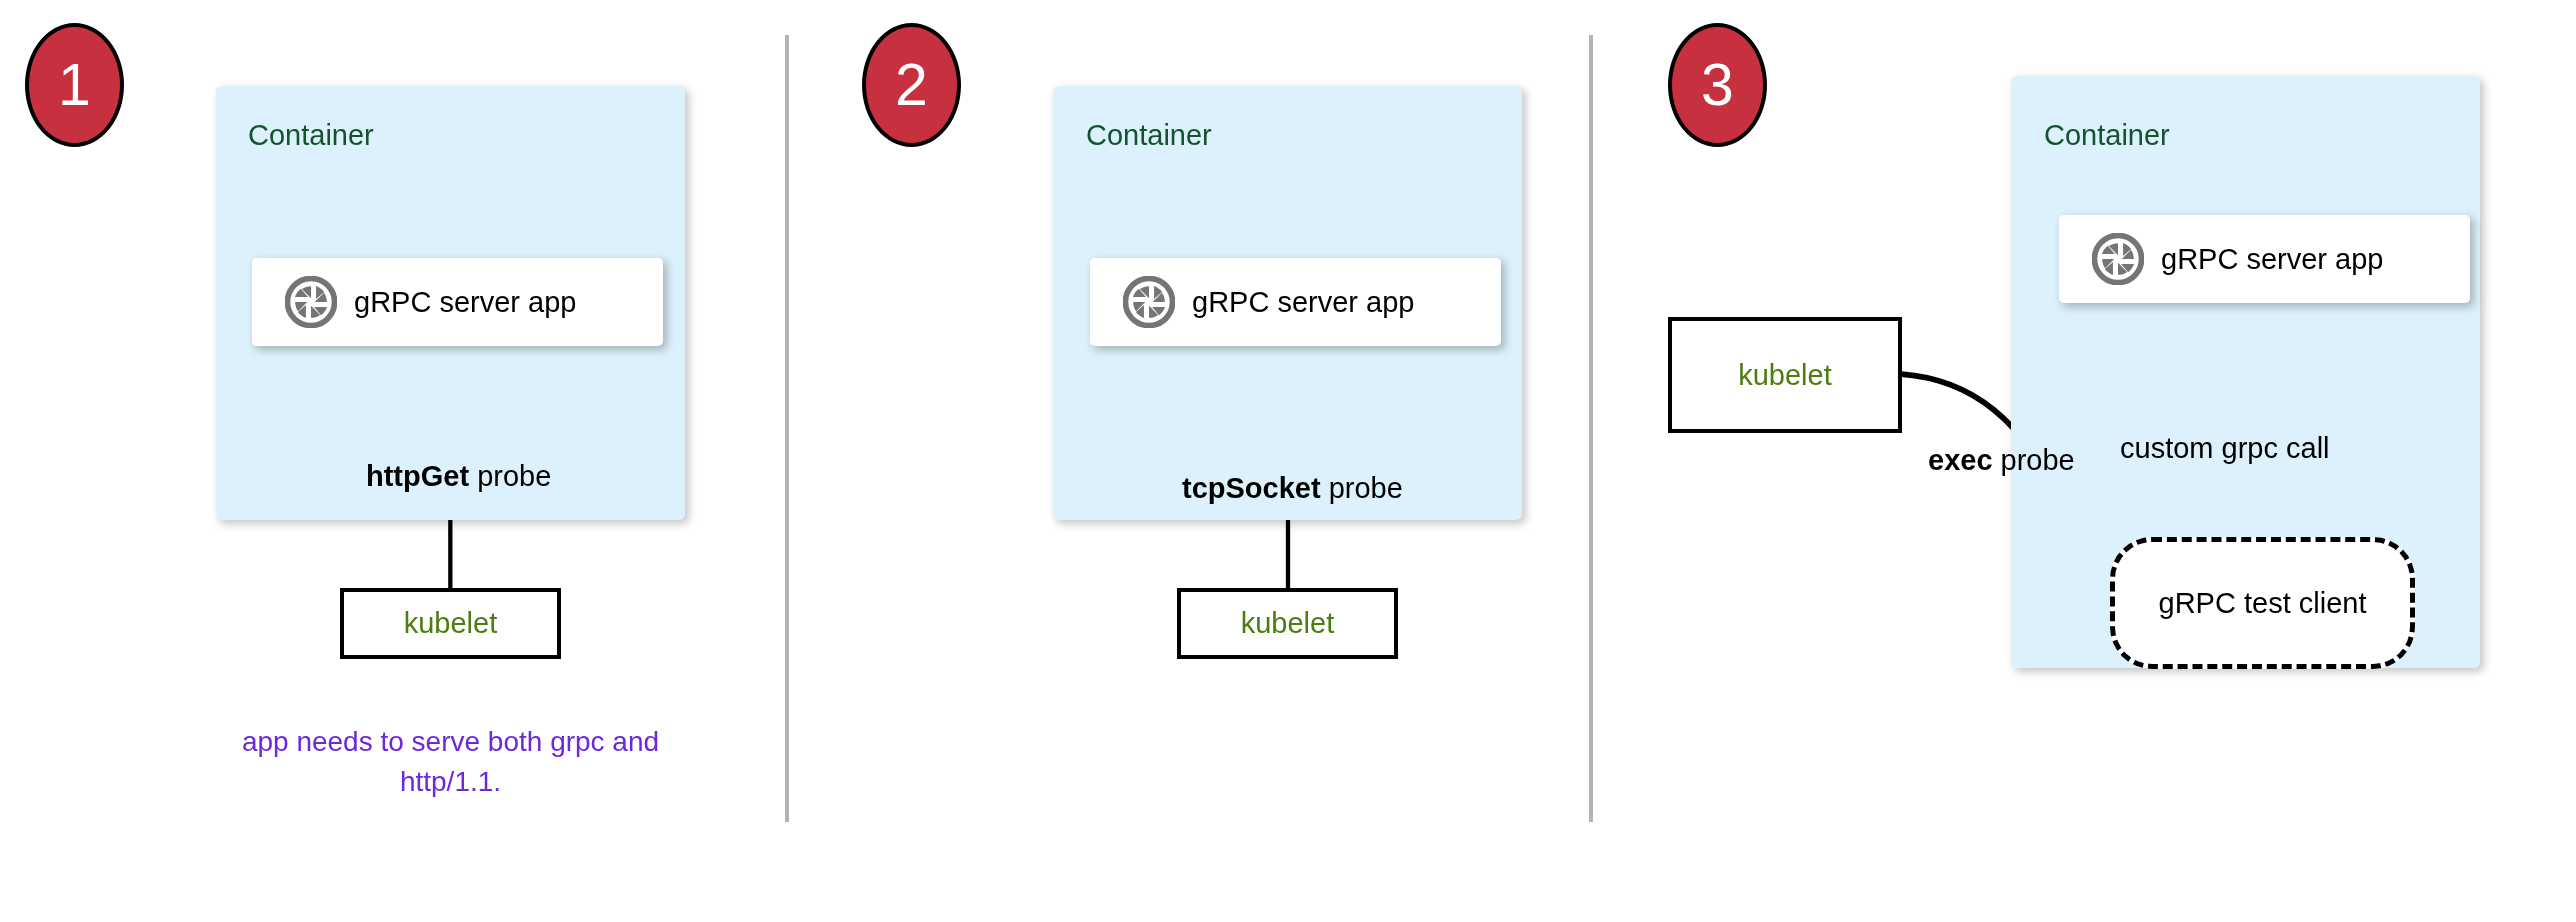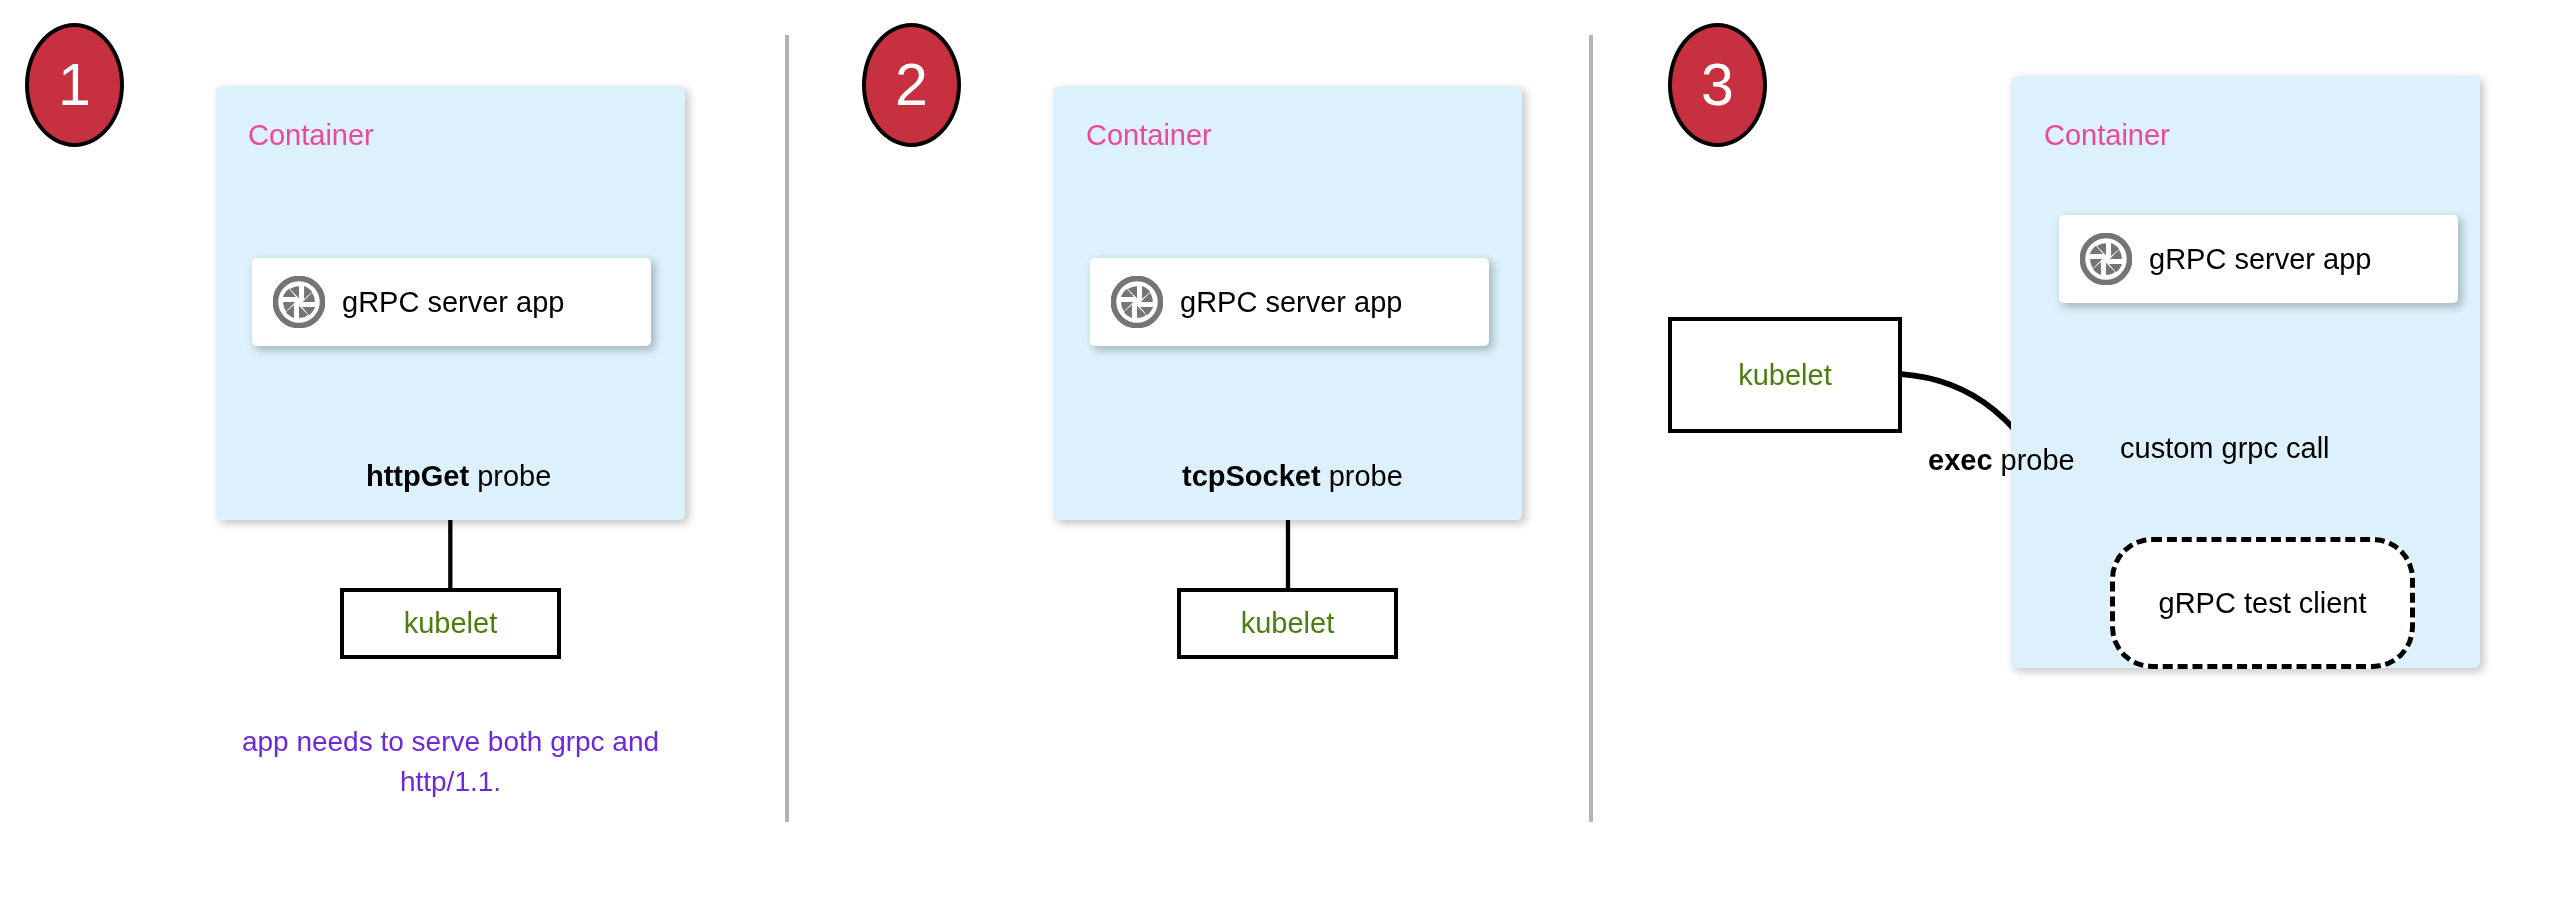--- a/index.html
+++ b/index.html
@@ -54,32 +54,33 @@
   
   .container-box {
     position: absolute;
     background: #dcf1fb;
     border-radius: 5.7px;
     box-shadow: 3.8px 3.8px 8.6px rgba(0,0,0,0.22);
   }
   .container-label {
     position: absolute;
     font-size: 29px;
-    color: #ec4899;
+    color: #14532d;
     white-space: nowrap;
   }
 
   
   .app-box {
     position: absolute;
     background: #ffffff;
     border-radius: 4.8px;
     box-shadow: 3.8px 3.8px 8.6px rgba(0,0,0,0.25);
     display: flex;
     align-items: center;
+    padding-left: 12px;
   }
   .app-icon {
     margin-left: 21px;
     flex: 0 0 auto;
     width: 52px;
     height: 52px;
     display: block;
   }
   .app-label {
     margin-left: 17px;
@@ -227,21 +228,21 @@
         <path d="M44.4 48.2 c3.4-2.5 6-6 7.4-10 l-16 0 z"></path>
         <path d="M32 51.5 c4.2 0 8.1-1.3 11.3-3.6 l-11.3-11.3 z"></path>
         <path d="M15.8 44.4 c2.5 3.4 6 6 10 7.4 l0-16 z"></path>
         <path d="M12.5 32 c0 4.2 1.3 8.1 3.6 11.3 l11.3-11.3 z"></path>
         <path d="M19.6 15.8 c-3.4 2.5-6 6-7.4 10 l16 0 z"></path>
       </g>
     </svg>
     <span class="app-label">gRPC server app</span>
   </div>
 
-  <div class="edge-label" style="left:1156px; top:460px;"><b>tcpSocket</b><span> probe</span></div>
+  <div class="edge-label" style="left:1156px; top:472px;"><b>tcpSocket</b><span> probe</span></div>
 
   <div class="kubelet-box" style="left:1177px; top:588px; width:221px; height:71px;">
     <span class="lbl">kubelet</span>
   </div>
 
 
   <div class="step-badge" style="left:1668px; top:23px;">
     <span class="num">3</span>
   </div>
 

